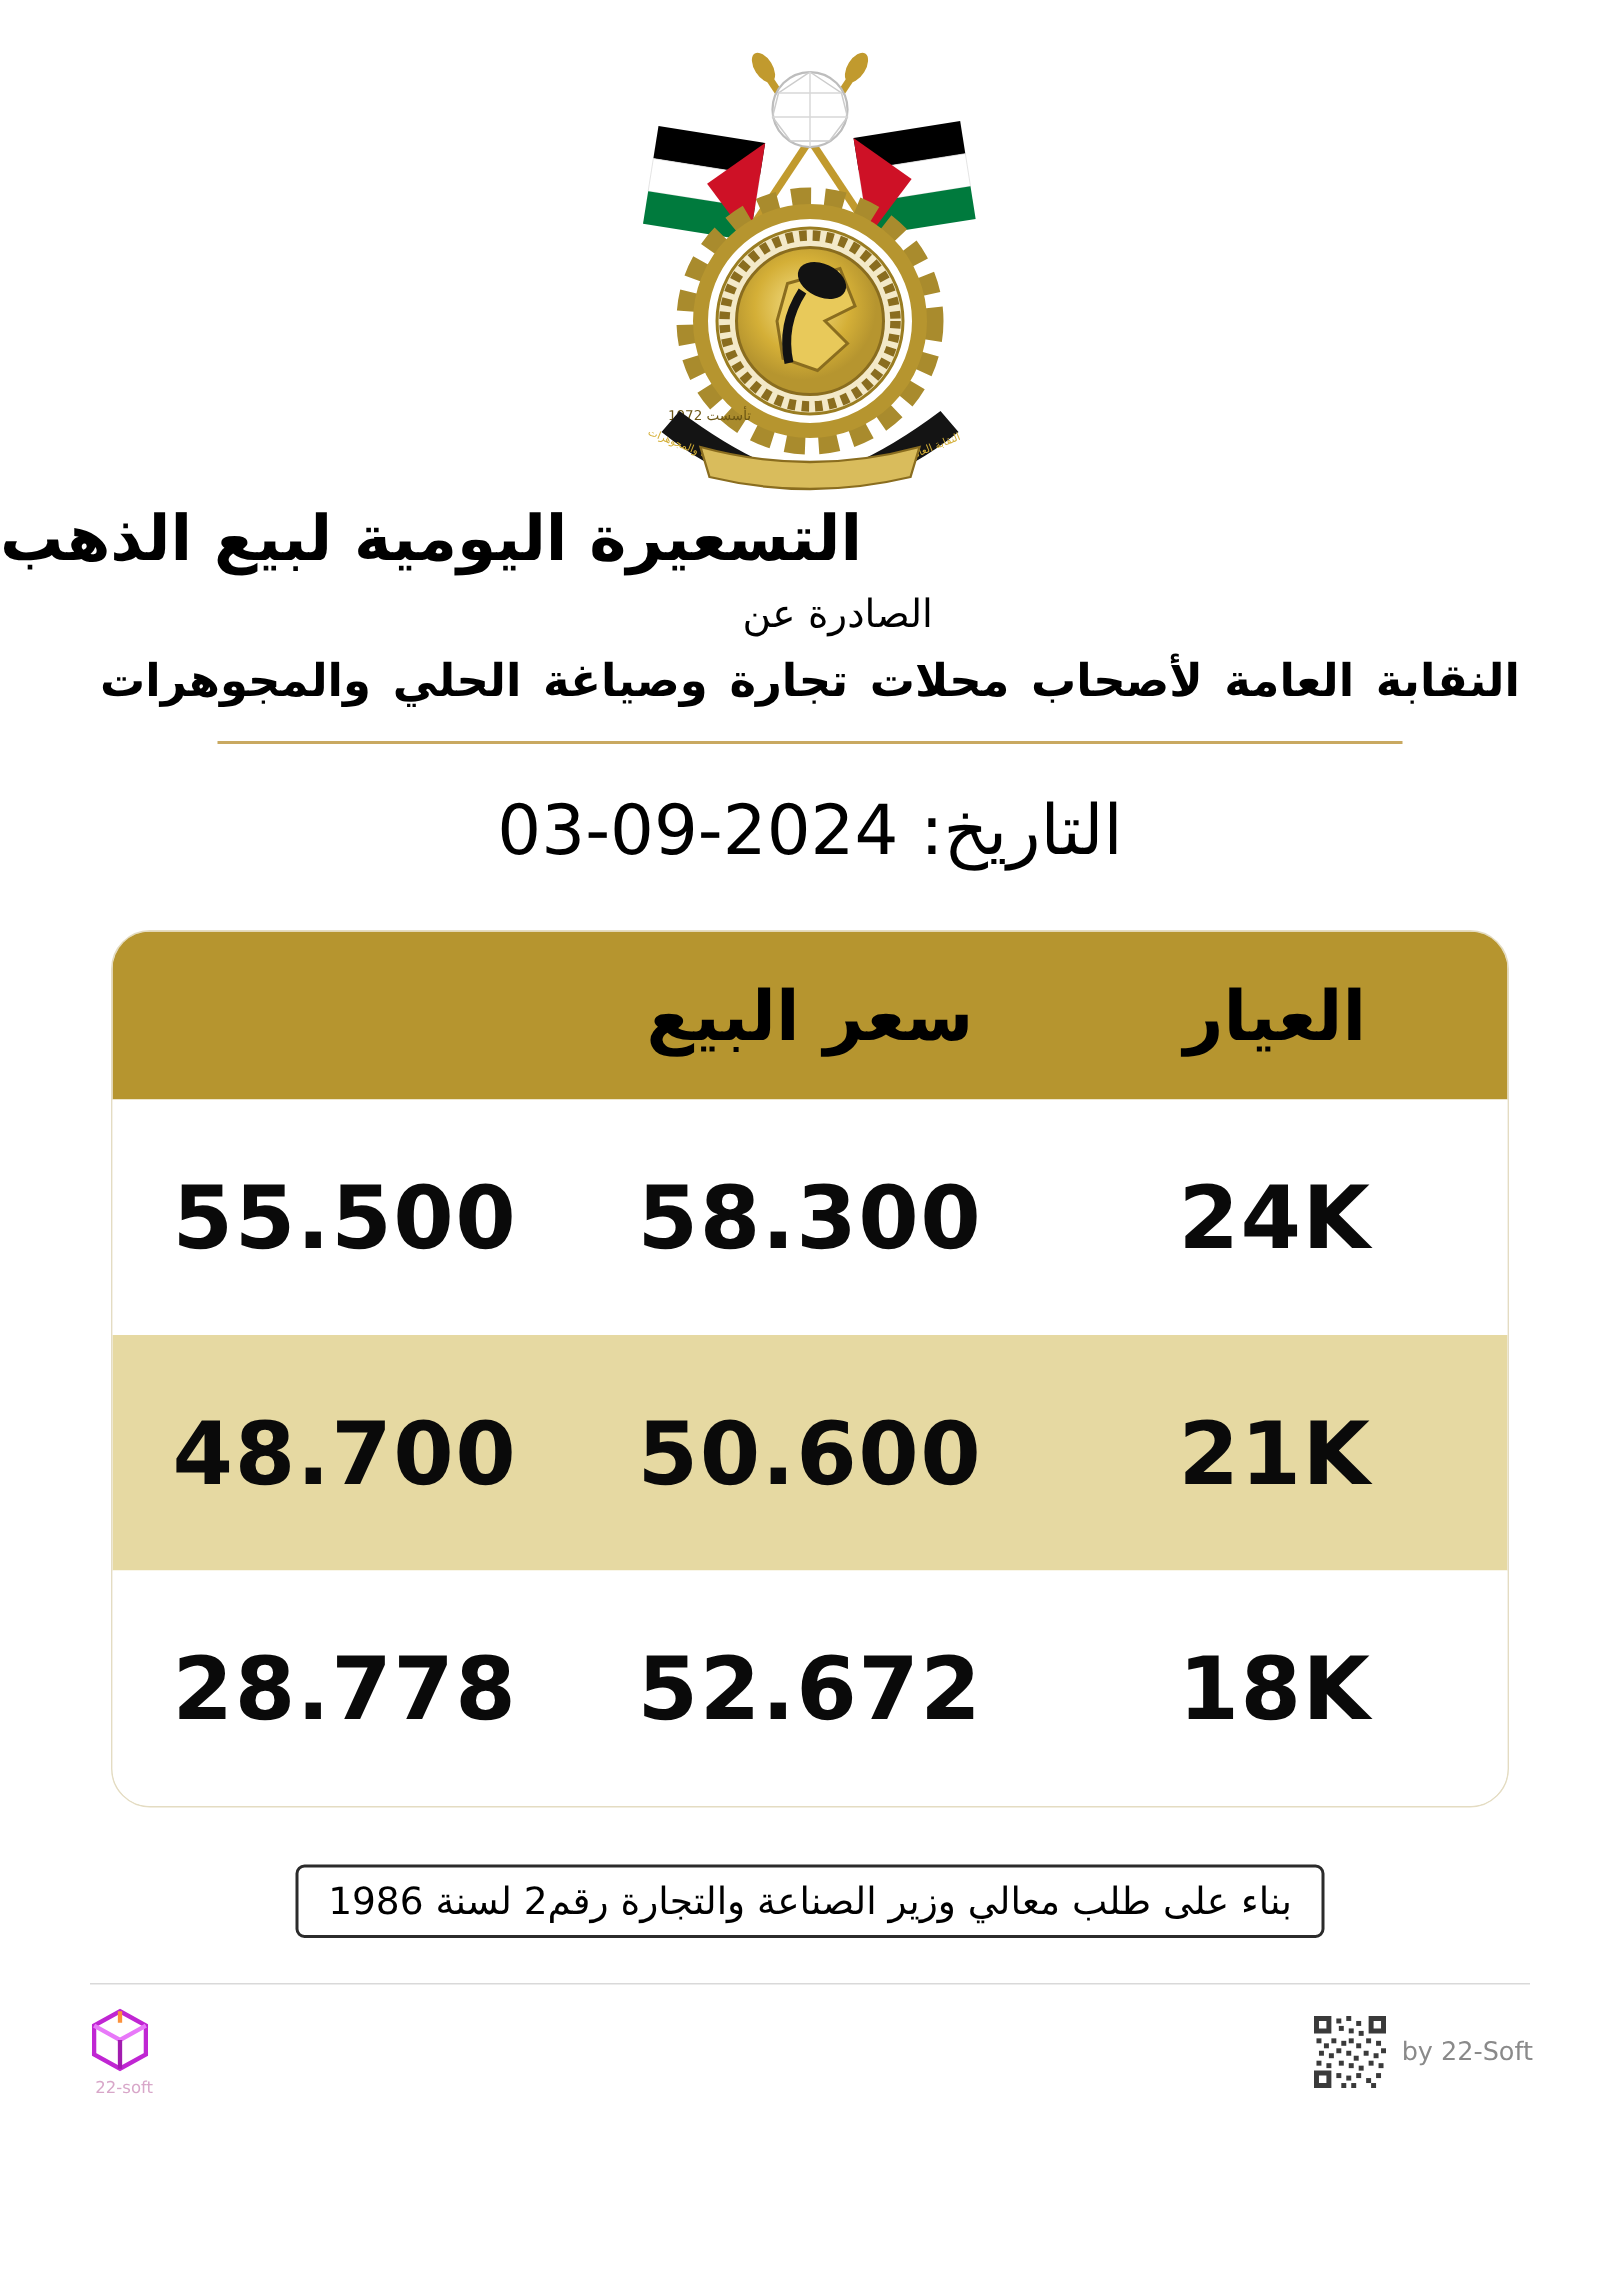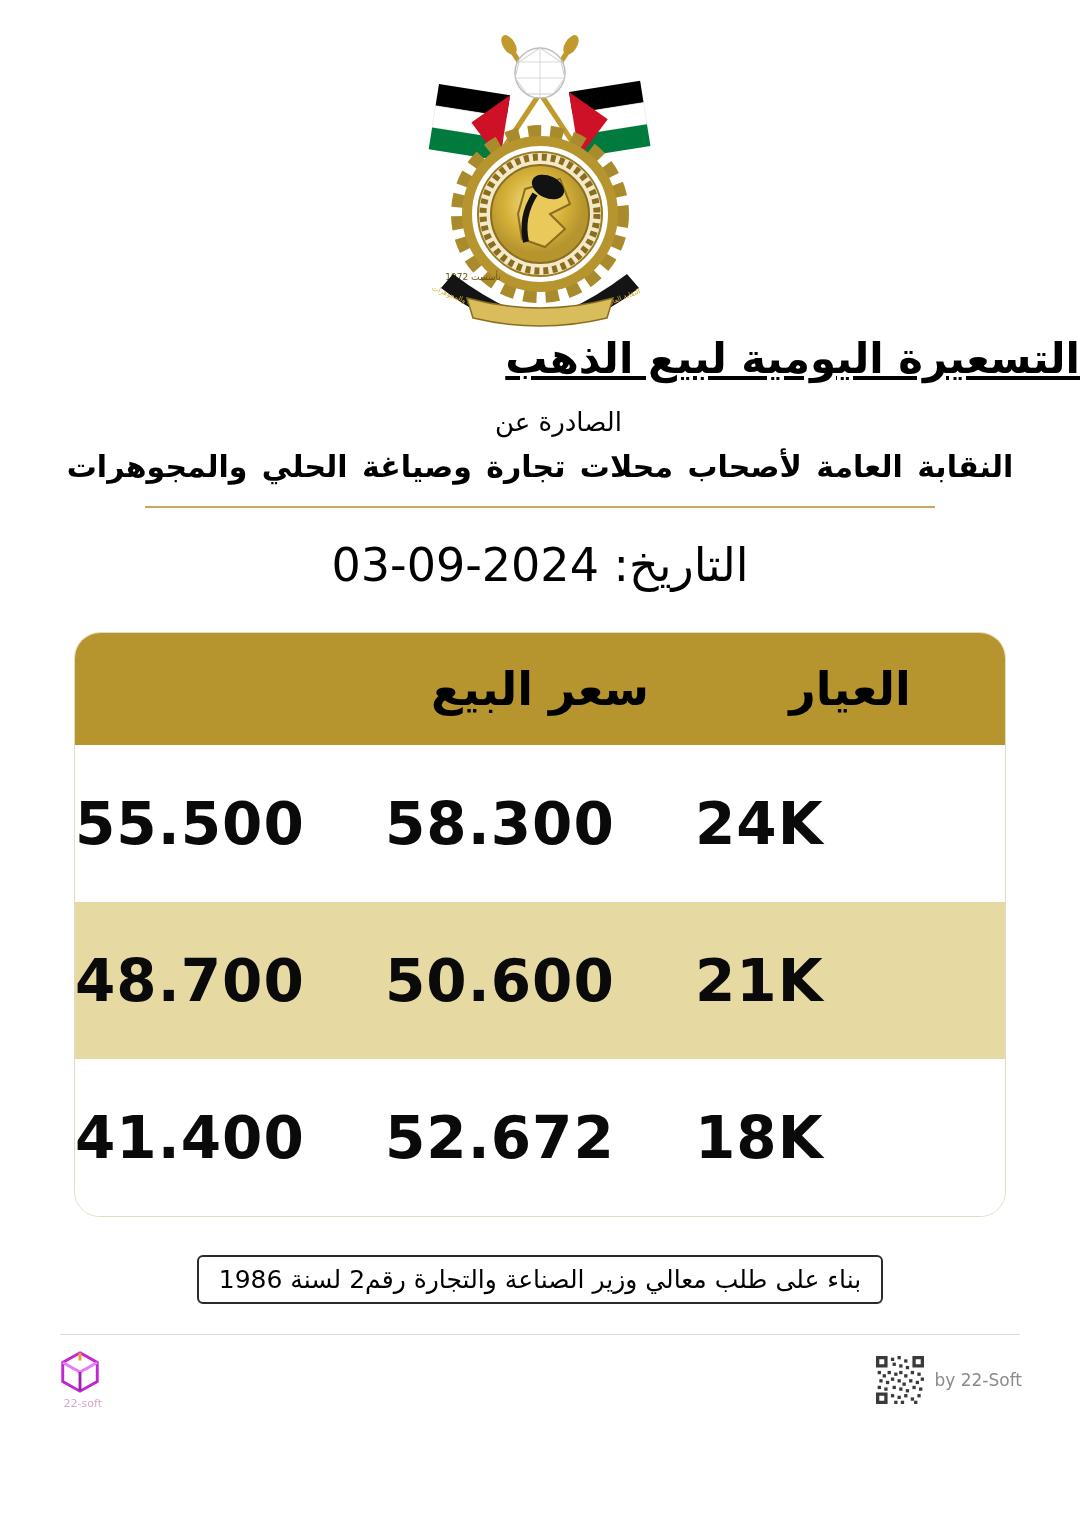--- a/index.html
+++ b/index.html
@@ -1,36 +1,36 @@
 <!DOCTYPE html>
 <html><head>
 <meta charset="utf-8">
 <style>
   html,body { margin:0; padding:0; background:#ffffff; }
   body { font-family:"DejaVu Sans", sans-serif; color:#000; }
   .page { position:relative; width:1080px; height:1527px; margin:0 auto; background:#fff; overflow:hidden; }
 
   .logo-wrap { display:flex; justify-content:center; padding-top:26px; }
 
-  .title { text-align:right; font-size:42px; font-weight:bold; margin:6px 0 0; letter-spacing:0;text-decoration:underline; }
-  .issued { text-align:center; font-size:26px; margin-top:24px;padding-left:37px; }
+  .title { text-align:left; font-size:42px; font-weight:bold; margin:6px 0 0; letter-spacing:0; }
+  .issued { text-align:center; font-size:26px; margin-top:12px;padding-left:37px; }
   .org { text-align:center; font-size:30px; font-weight:bold; margin-top:12px; word-spacing:4px; }
   .kingdom { text-align:center; font-size:32px; font-weight:bold; margin-top:20px; }
 
   .gold-rule { border:none; border-top:2px solid #C9A961; width:790px; margin:22px auto 0; }
 
   .date-line { text-align:center; font-size:46px; font-weight:normal; margin-top:30px; }
   .date-line .date-value { unicode-bidi:embed; }
 
   .price-table { width:930px; margin:40px auto 0; border-radius:26px; overflow:hidden; border:1px solid #e4dcc2; }
   .thead { display:grid; grid-template-columns:1fr 1fr 1fr; background:#B6952F; height:112px; align-items:center; }
   .th { text-align:center; font-size:46px; font-weight:bold; color:#000; }
   .trow { display:grid; grid-template-columns:1fr 1fr 1fr; height:157px; align-items:center; background:#fff; }
   .trow.alt { background:#E6D9A2; }
-  .td { text-align:left; font-size:58px; font-weight:bold; color:#0a0a0a; letter-spacing:1px; }
+  .td { text-align:center; font-size:58px; font-weight:bold; color:#0a0a0a; letter-spacing:1px; }
 
   .note-wrap { text-align:center; margin-top:38px;border-radius:18px; }
   .note-box { display:inline-block; border:2px solid #2b2b2b; border-radius:6px; padding:8px 20px; font-size:25px; }
 
   .footer-rule { border:none; border-top:1px solid #d9d9d9; width:960px; margin:30px auto 0; }
 
   .footer { display:flex; justify-content:space-between; align-items:center; padding:14px 58px 0 58px; }
   .brand { display:flex; flex-direction:column; align-items:flex-end; }
   .brand-text { font-size:11px; color:#d8a7c9; margin-top:2px; margin-left:2px; }
   .credit { display:flex; align-items:center; gap:10px; }
@@ -136,21 +136,21 @@
 
     <div class="trow alt">
       <div class="td" dir="ltr">21K</div>
       <div class="td" dir="ltr">50.600</div>
       <div class="td" dir="ltr">48.700</div>
     </div>
 
     <div class="trow">
       <div class="td" dir="ltr">18K</div>
       <div class="td" dir="ltr">52.672</div>
-      <div class="td" dir="ltr">41.400</div>
+      <div class="td" dir="ltr">28.778</div>
     </div>
   </div>
 
   <div class="note-wrap">
     <div class="note-box" dir="rtl">بناء على طلب معالي وزير الصناعة والتجارة رقم2 لسنة 1986</div>
   </div>
 
   <hr class="footer-rule">
 
   <div class="footer">

